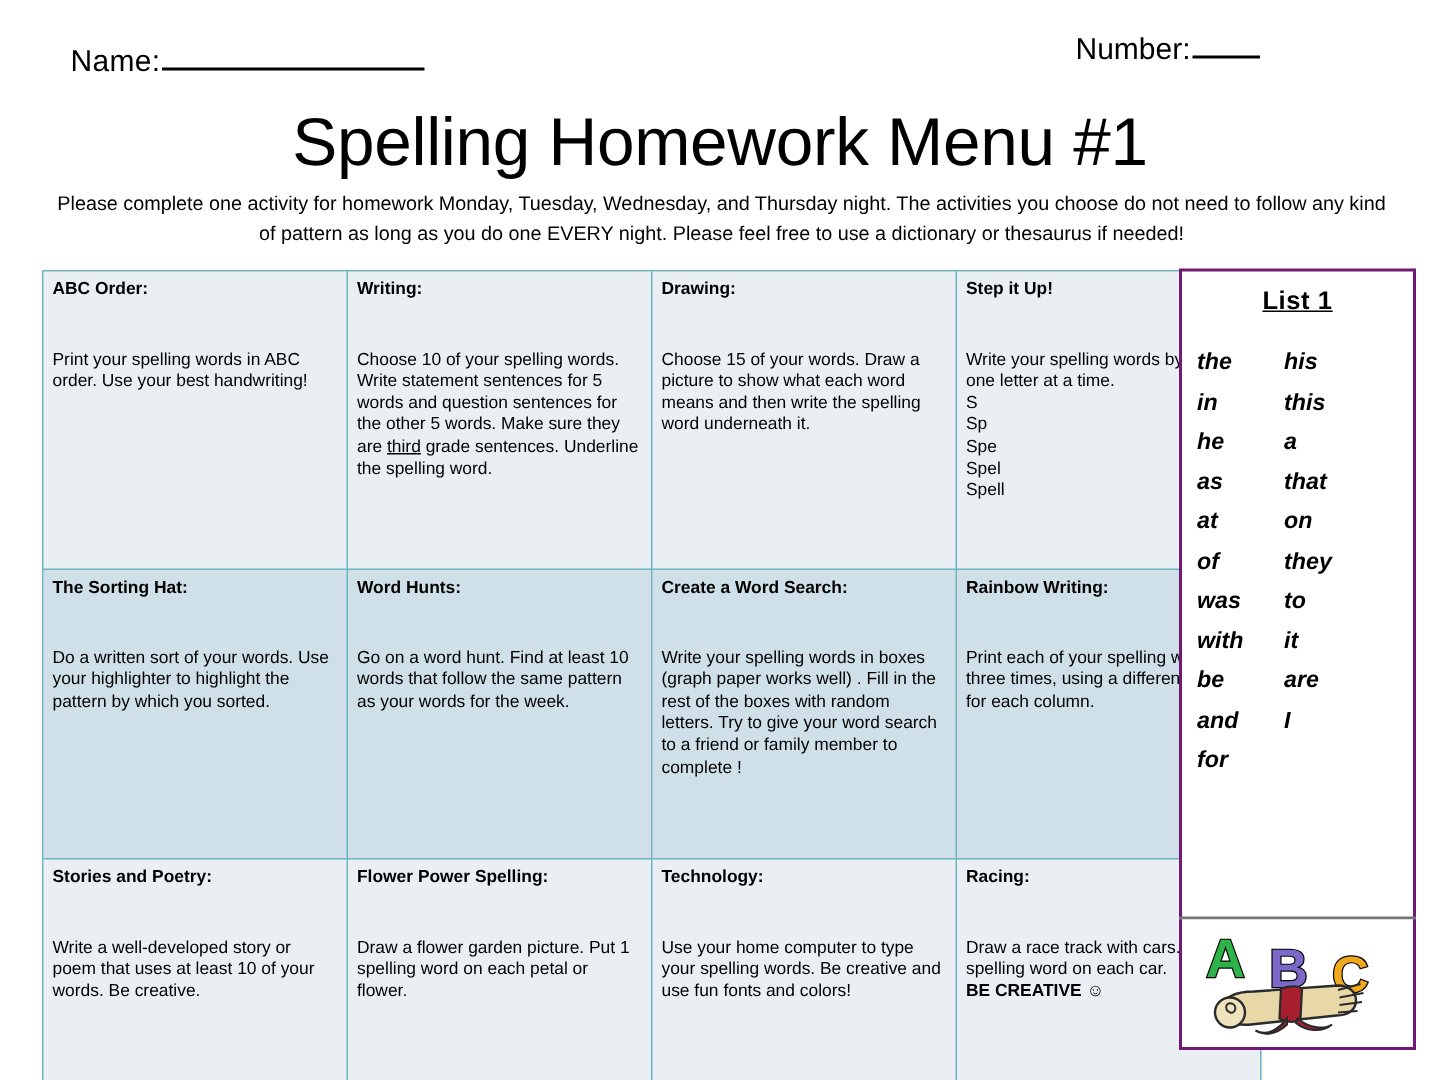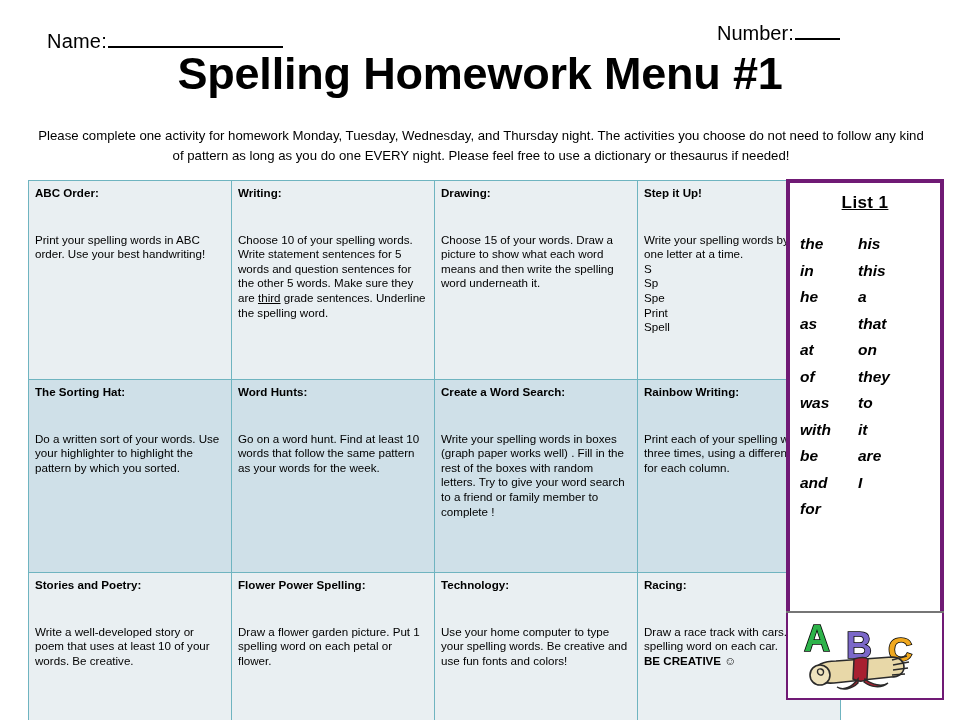--- a/index.html
+++ b/index.html
@@ -42,25 +42,25 @@
     display: inline-block;
     border-bottom: 2.5px solid #000;
     vertical-align: baseline;
     margin-left: 1px;
   }
   .blank-long { width: 175px; }
   .blank-short { width: 45px; }
 
   .doc-title {
     position: absolute;
-    left: 0; top: 48px;
+    left: 0; top: 69px;
     width: 960px;
     text-align: center;
     font-size: 45px;
-    font-weight: 700;
+    font-weight: 400;
     line-height: 52px;
     letter-spacing: -0.2px;
   }
 
   .intro {
     position: absolute;
     left: 36px;
     top: 126px;
     width: 890px;
     text-align: center;
@@ -96,21 +96,21 @@
   .u { text-decoration: underline; }
   .step-lines span { display: block; }
 
   
   .list-panel {
     position: absolute;
     left: 786px;
     top: 179px;
     width: 158px;
     height: 521px;
-    border: 4px solid #701a75;
+    border: 2px solid #701a75;
     background: #ffffff;
     box-sizing: border-box;
   }
   .list-title {
     text-align: center;
     font-size: 17px;
     font-weight: bold;
     text-decoration: underline;
     margin-top: 10px;
     letter-spacing: 0.4px;
@@ -177,21 +177,21 @@
       <span class="cell-title">Drawing:</span>
       <span class="cell-body">Choose 15 of your words.  Draw a picture to show what each word means and then write the spelling word underneath it.</span>
     </td>
     <td>
       <span class="cell-title">Step it Up!</span>
       <span class="cell-body">Write your spelling words by adding one letter at a time.</span>
       <span class="step-lines">
         <span>S</span>
         <span>Sp</span>
         <span>Spe</span>
-        <span>Print</span>
+        <span>Spel</span>
         <span>Spell</span>
       </span>
     </td>
   </tr>
   <tr class="row-b">
     <td>
       <span class="cell-title">The Sorting Hat:</span>
       <span class="cell-body">Do a written sort of your words.  Use your highlighter to highlight the pattern by which you sorted.</span>
     </td>
     <td>

